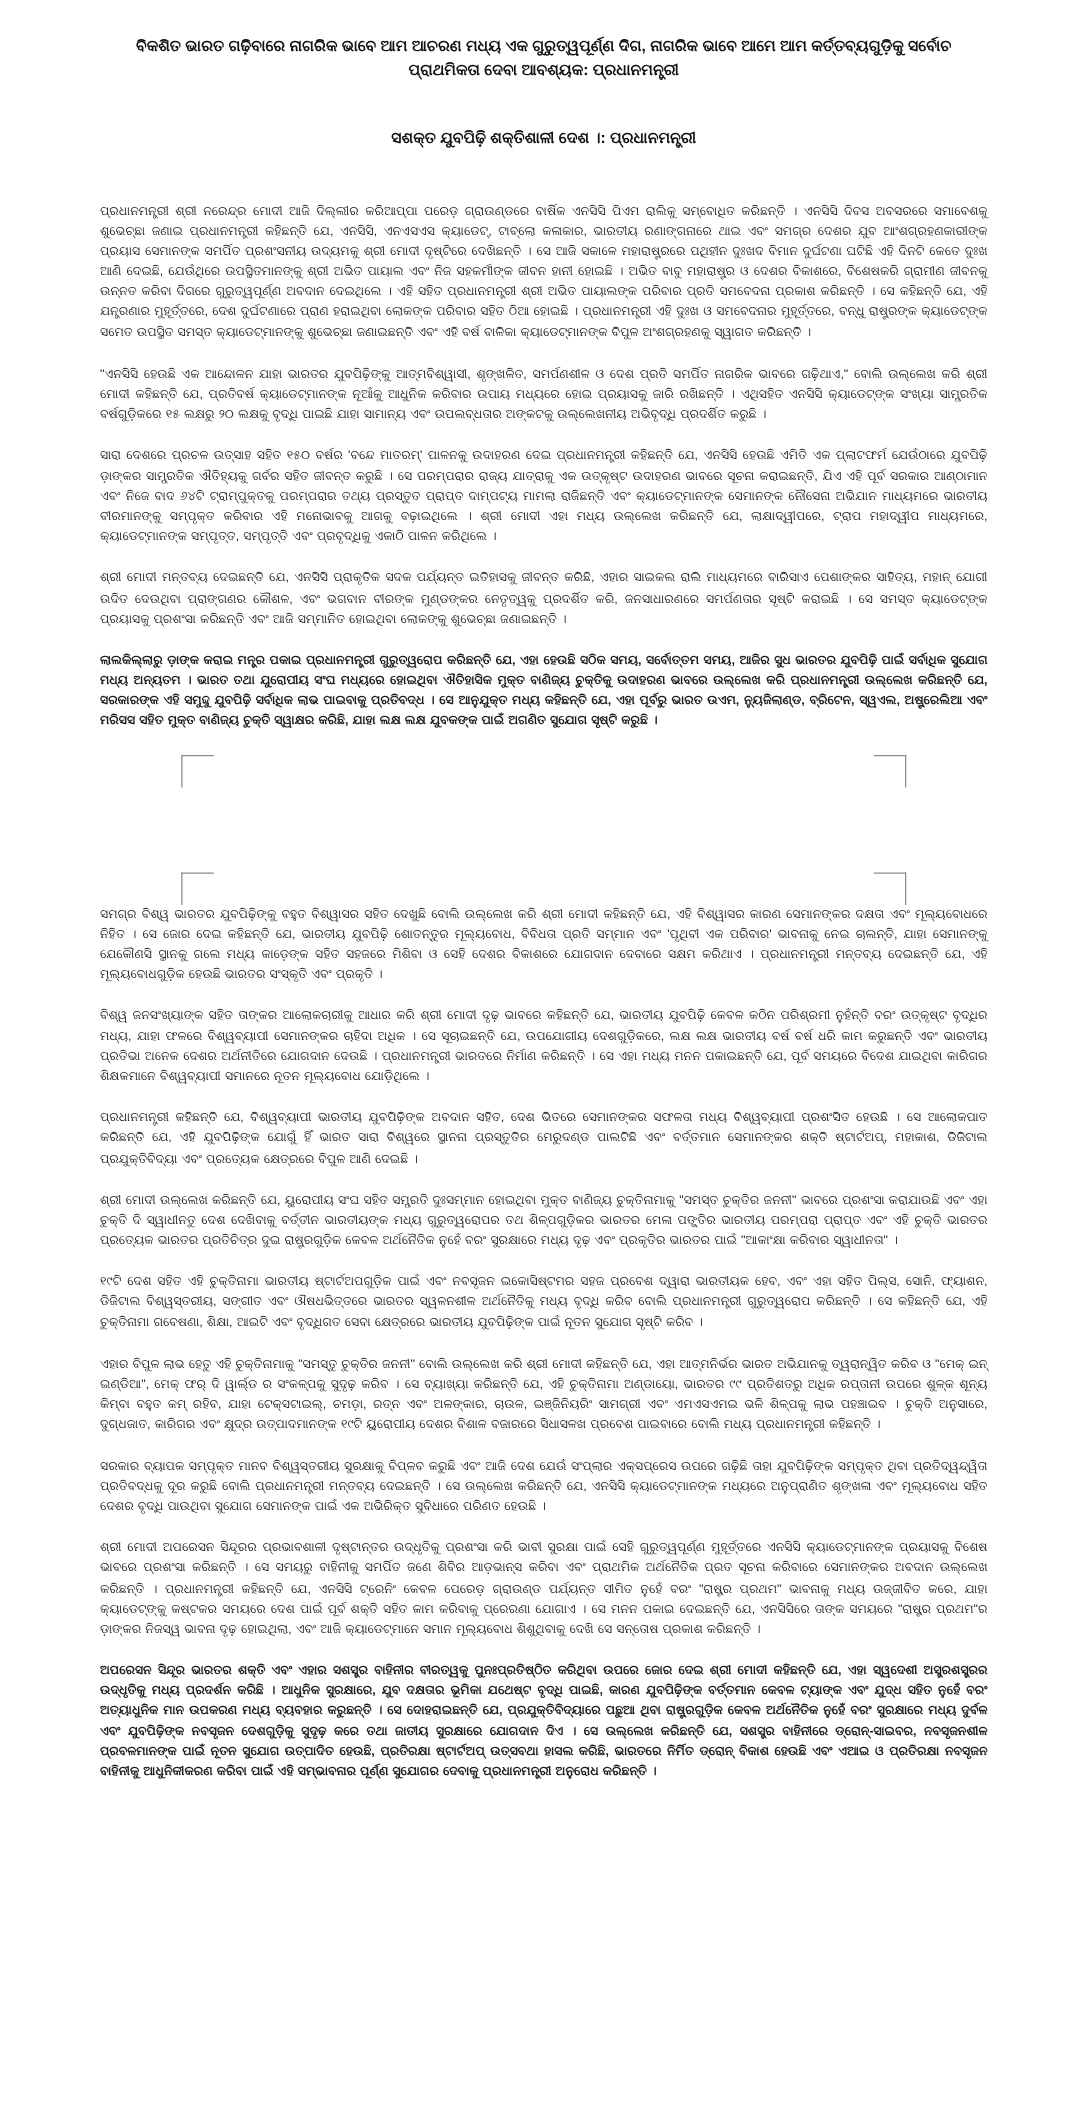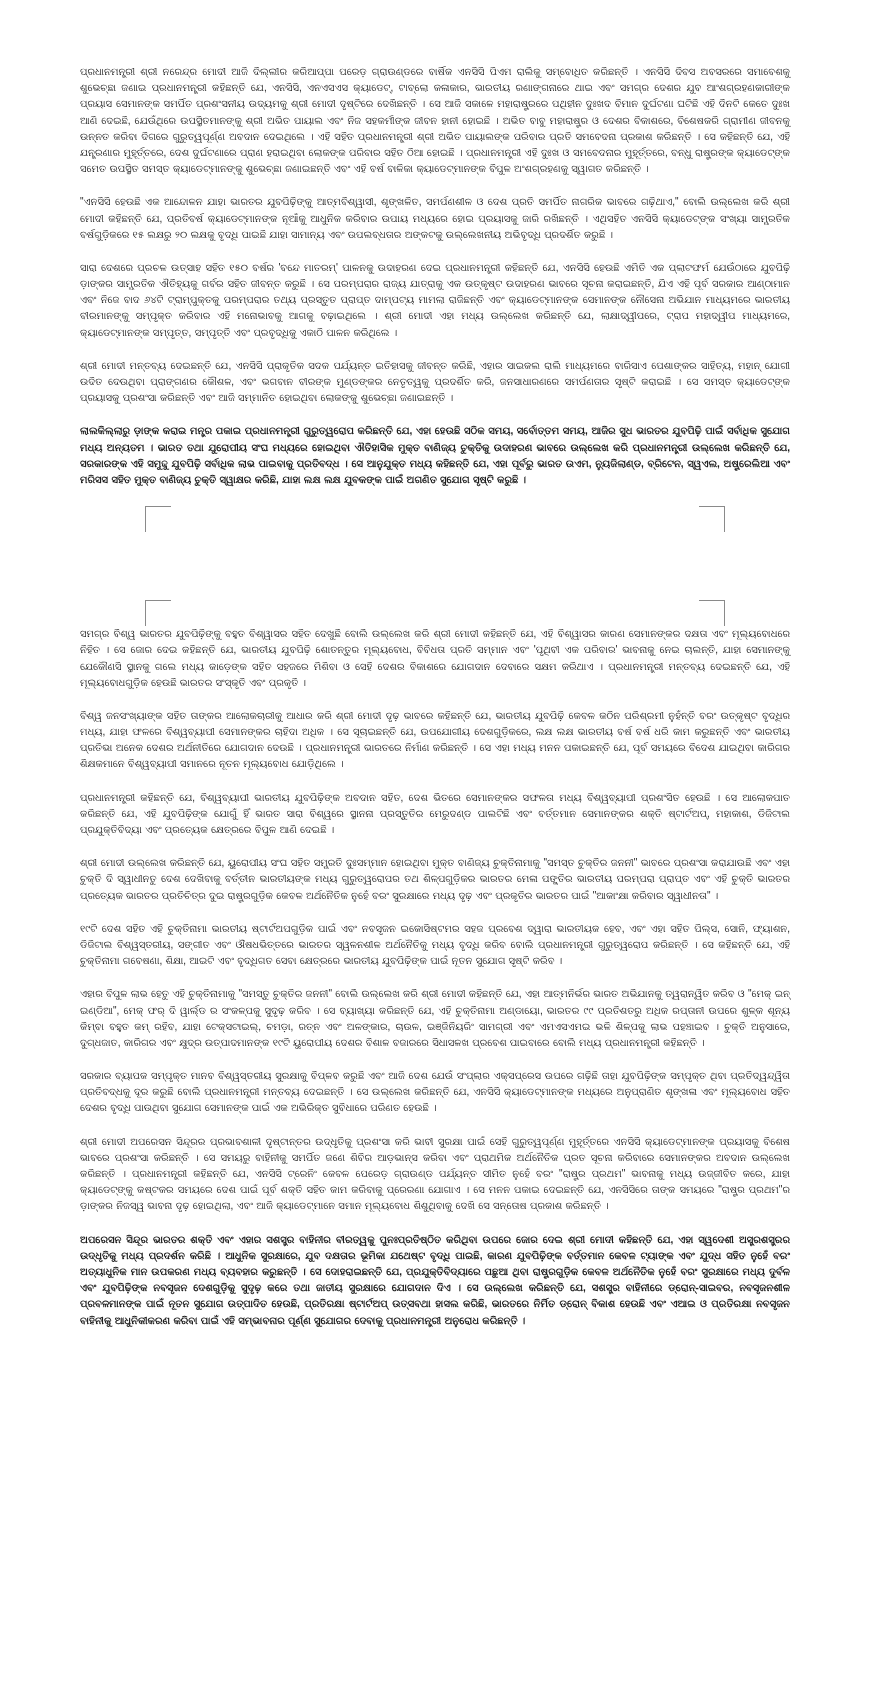--- a/index.html
+++ b/index.html
@@ -87,21 +87,23 @@
     margin-top: 0;
   }
 </style>
 </head>
 <body>
 
 <div class="page">
 
   <div class="wrap">
 
+    <div class="doc-header">ବିକଶିତ ଭାରତ ଗଢ଼ିବାରେ ନାଗରିକ ଭାବେ ଆମ ଆଚରଣ ମଧ୍ୟ ଏକ ଗୁରୁତ୍ୱପୂର୍ଣ୍ଣ ଦିଗ, ନାଗରିକ ଭାବେ ଆମେ ଆମ କର୍ତ୍ତବ୍ୟଗୁଡ଼ିକୁ ସର୍ବୋଚ ପ୍ରାଥମିକତା ଦେବା ଆବଶ୍ୟକ: ପ୍ରଧାନମନ୍ତ୍ରୀ</div>
 
+    <div class="doc-subheader">ସଶକ୍ତ ଯୁବପିଢ଼ି ଶକ୍ତିଶାଳୀ ଦେଶ ।: ପ୍ରଧାନମନ୍ତ୍ରୀ</div>
 
     <div class="body-block">
       <p class="para">ପ୍ରଧାନମନ୍ତ୍ରୀ ଶ୍ରୀ ନରେନ୍ଦ୍ର ମୋଦୀ ଆଜି ଦିଲ୍ଲୀର କରିଆପ୍ପା ପରେଡ଼ ଗ୍ରାଉଣ୍ଡରେ ବାର୍ଷିକ ଏନସିସି ପିଏମ ରାଲିକୁ ସମ୍ବୋଧିତ କରିଛନ୍ତି । ଏନସିସି ଦିବସ ଅବସରରେ ସମାବେଶକୁ ଶୁଭେଚ୍ଛା ଜଣାଇ ପ୍ରଧାନମନ୍ତ୍ରୀ କହିଛନ୍ତି ଯେ, ଏନସିସି, ଏନଏସଏସ କ୍ୟାଡେଟ୍, ଟାବ୍ଲୋ କଳାକାର, ଭାରତୀୟ ରଣାଙ୍ଗନାରେ ଥାଇ ଏବଂ ସମଗ୍ର ଦେଶର ଯୁବ ଆଂଶଗ୍ରହଣକାରୀଙ୍କ ପ୍ରୟାସ ସେମାନଙ୍କ ସମର୍ପିତ ପ୍ରଶଂସନୀୟ ଉଦ୍ୟମକୁ ଶ୍ରୀ ମୋଦୀ ଦୃଷ୍ଟିରେ ଦେଖିଛନ୍ତି । ସେ ଆଜି ସକାଳେ ମହାରାଷ୍ଟ୍ରରେ ପଥିହୀନ ଦୁଃଖଦ ବିମାନ ଦୁର୍ଘଟଣା ଘଟିଛି ଏହି ଦିନଟି କେତେ ଦୁଃଖ ଆଣି ଦେଇଛି, ଯେଉଁଥିରେ ଉପସ୍ଥିତମାନଙ୍କୁ ଶ୍ରୀ ଅଭିତ ପାୟାଲ ଏବଂ ନିଜ ସହକର୍ମୀଙ୍କ ଜୀବନ ହାନୀ ହୋଇଛି । ଅଭିତ ବାବୁ ମହାରାଷ୍ଟ୍ର ଓ ଦେଶର ବିକାଶରେ, ବିଶେଷକରି ଗ୍ରାମୀଣ ଜୀବନକୁ ଉନ୍ନତ କରିବା ଦିଗରେ ଗୁରୁତ୍ୱପୂର୍ଣ୍ଣ ଅବଦାନ ଦେଇଥିଲେ । ଏହି ସହିତ ପ୍ରଧାନମନ୍ତ୍ରୀ ଶ୍ରୀ ଅଭିତ ପାୟାଲଙ୍କ ପରିବାର ପ୍ରତି ସମବେଦନା ପ୍ରକାଶ କରିଛନ୍ତି । ସେ କହିଛନ୍ତି ଯେ, ଏହି ଯନ୍ତ୍ରଣାର ମୁହୂର୍ତ୍ତରେ, ଦେଶ ଦୁର୍ଘଟଣାରେ ପ୍ରାଣ ହରାଇଥିବା ଲୋକଙ୍କ ପରିବାର ସହିତ ଠିଆ ହୋଇଛି । ପ୍ରଧାନମନ୍ତ୍ରୀ ଏହି ଦୁଃଖ ଓ ସମବେଦନାର ମୁହୂର୍ତ୍ତରେ, ବନ୍ଧୁ ରାଷ୍ଟ୍ରଙ୍କ କ୍ୟାଡେଟ୍ଙ୍କ ସମେତ ଉପସ୍ଥିତ ସମସ୍ତ କ୍ୟାଡେଟ୍ମାନଙ୍କୁ ଶୁଭେଚ୍ଛା ଜଣାଇଛନ୍ତି ଏବଂ ଏହି ବର୍ଷ ବାଳିକା କ୍ୟାଡେଟ୍ମାନଙ୍କ ବିପୁଳ ଅଂଶଗ୍ରହଣକୁ ସ୍ୱାଗତ କରିଛନ୍ତି ।</p>
       <p class="para">"ଏନସିସି ହେଉଛି ଏକ ଆନ୍ଦୋଳନ ଯାହା ଭାରତର ଯୁବପିଢ଼ିଙ୍କୁ ଆତ୍ମବିଶ୍ୱାସୀ, ଶୃଙ୍ଖଳିତ, ସମର୍ପଣଶୀଳ ଓ ଦେଶ ପ୍ରତି ସମର୍ପିତ ନାଗରିକ ଭାବରେ ଗଢ଼ିଥାଏ," ବୋଲି ଉଲ୍ଲେଖ କରି ଶ୍ରୀ ମୋଦୀ କହିଛନ୍ତି ଯେ, ପ୍ରତିବର୍ଷ କ୍ୟାଡେଟ୍ମାନଙ୍କ ନୂଆଁକୁ ଆଧୁନିକ କରିବାର ଉପାୟ ମଧ୍ୟରେ ହୋଇ ପ୍ରୟାସକୁ ଜାରି ରଖିଛନ୍ତି । ଏଥିସହିତ ଏନସିସି କ୍ୟାଡେଟ୍ଙ୍କ ସଂଖ୍ୟା ସାମ୍ପ୍ରତିକ ବର୍ଷଗୁଡ଼ିକରେ ୧୫ ଲକ୍ଷରୁ ୨୦ ଲକ୍ଷକୁ ବୃଦ୍ଧି ପାଇଛି ଯାହା ସାମାନ୍ୟ ଏବଂ ଉପଲବ୍ଧତାର ଅଙ୍କଟକୁ ଉଲ୍ଲେଖନୀୟ ଅଭିବୃଦ୍ଧି ପ୍ରଦର୍ଶିତ କରୁଛି ।</p>
       <p class="para">ସାରା ଦେଶରେ ପ୍ରଚଳ ଉତ୍ସାହ ସହିତ ୧୫୦ ବର୍ଷର 'ବନ୍ଦେ ମାତରମ୍' ପାଳନକୁ ଉଦାହରଣ ଦେଇ ପ୍ରଧାନମନ୍ତ୍ରୀ କହିଛନ୍ତି ଯେ, ଏନସିସି ହେଉଛି ଏମିତି ଏକ ପ୍ଲାଟଫର୍ମ ଯେଉଁଠାରେ ଯୁବପିଢ଼ି ଡ଼ାଙ୍କର ସାମ୍ପ୍ରତିକ ଐତିହ୍ୟକୁ ଗର୍ବର ସହିତ ଜୀବନ୍ତ କରୁଛି । ସେ ପରମ୍ପରାର ରାଜ୍ୟ ଯାତ୍ରାକୁ ଏକ ଉତ୍କୃଷ୍ଟ ଉଦାହରଣ ଭାବରେ ସୂଚନା କରାଇଛନ୍ତି, ଯିଏ ଏହି ପୂର୍ବ ସରକାର ଆଣ୍ଠାମାନ ଏବଂ ନିଜେ ବାଦ ୬୪ଟି ଟ୍ରାମ୍ପୁକ୍ତକୁ ପରମ୍ପରାର ତଥ୍ୟ ପ୍ରସ୍ତୁତ ପ୍ରାପ୍ତ ଦାମ୍ପଟ୍ୟ ମାମଲା ରାଜିଛନ୍ତି ଏବଂ କ୍ୟାଡେଟ୍ମାନଙ୍କ ସେମାନଙ୍କ ନୌସେନା ଅଭିଯାନ ମାଧ୍ୟମରେ ଭାରତୀୟ ବୀରମାନଙ୍କୁ ସମ୍ପୃକ୍ତ କରିବାର ଏହି ମନୋଭାବକୁ ଆଗକୁ ବଢ଼ାଇଥିଲେ । ଶ୍ରୀ ମୋଦୀ ଏହା ମଧ୍ୟ ଉଲ୍ଲେଖ କରିଛନ୍ତି ଯେ, ଲାକ୍ଷାଦ୍ୱୀପରେ, ଟ୍ରାପ ମହାଦ୍ୱୀପ ମାଧ୍ୟମରେ, କ୍ୟାଡେଟ୍ମାନଙ୍କ ସମ୍ପୃତ୍ତ, ସମ୍ପୃତ୍ତି ଏବଂ ପ୍ରବୃଦ୍ଧିକୁ ଏକାଠି ପାଳନ କରିଥିଲେ ।</p>
       <p class="para">ଶ୍ରୀ ମୋଦୀ ମନ୍ତବ୍ୟ ଦେଇଛନ୍ତି ଯେ, ଏନସିସି ପ୍ରାକୃତିକ ସଦକ ପର୍ଯ୍ୟନ୍ତ ଇତିହାସକୁ ଜୀବନ୍ତ କରିଛି, ଏହାର ସାଇକଲ ରାଲି ମାଧ୍ୟମରେ ବାରିସାଏ ପେଶାଙ୍କର ସାହିତ୍ୟ, ମହାନ୍ ଯୋଗୀ ଉଦିତ ଦେଉଥିବା ପ୍ରାଙ୍ଗଣର କୌଶଳ, ଏବଂ ଭଗବାନ ବୀରଙ୍କ ମୁଣ୍ଡଙ୍କର ନେତୃତ୍ୱକୁ ପ୍ରଦର୍ଶିତ କରି, ଜନସାଧାରଣରେ ସମର୍ପଣତାର ସୃଷ୍ଟି କରାଇଛି । ସେ ସମସ୍ତ କ୍ୟାଡେଟ୍ଙ୍କ ପ୍ରୟାସକୁ ପ୍ରଶଂସା କରିଛନ୍ତି ଏବଂ ଆଜି ସମ୍ମାନିତ ହୋଇଥିବା ଲୋକଙ୍କୁ ଶୁଭେଚ୍ଛା ଜଣାଇଛନ୍ତି ।</p>
       <p class="para">ଲାଲକିଲ୍ଲାରୁ ଡ଼ାଙ୍କ କରାଇ ମନ୍ତ୍ର ପକାଇ ପ୍ରଧାନମନ୍ତ୍ରୀ ଗୁରୁତ୍ୱରୋପ କରିଛନ୍ତି ଯେ, ଏହା ହେଉଛି ସଠିକ ସମୟ, ସର୍ବୋତ୍ତମ ସମୟ, ଆଜିର ସୁଧ ଭାରତର ଯୁବପିଢ଼ି ପାଇଁ ସର୍ବାଧିକ ସୁଯୋଗ ମଧ୍ୟ ଅନ୍ୟତମ । ଭାରତ ତଥା ଯୁରୋପୀୟ ସଂଘ ମଧ୍ୟରେ ହୋଇଥିବା ଐତିହାସିକ ମୁକ୍ତ ବାଣିଜ୍ୟ ଚୁକ୍ତିକୁ ଉଦାହରଣ ଭାବରେ ଉଲ୍ଲେଖ କରି ପ୍ରଧାନମନ୍ତ୍ରୀ ଉଲ୍ଲେଖ କରିଛନ୍ତି ଯେ, ସରକାରଙ୍କ ଏହି ସମୁଦ୍ଦୁ ଯୁବପିଢ଼ି ସର୍ବାଧିକ ଲାଭ ପାଇବାକୁ ପ୍ରତିବଦ୍ଧ । ସେ ଆନୁଯୁକ୍ତ ମଧ୍ୟ କହିଛନ୍ତି ଯେ, ଏହା ପୂର୍ବରୁ ଭାରତ ଉଏମ, ନ୍ୟୁଜିଲାଣ୍ଡ, ବ୍ରିଟେନ, ସ୍ୱଏଲ, ଅଷ୍ଟ୍ରେଲିଆ ଏବଂ ମରିସସ ସହିତ ମୁକ୍ତ ବାଣିଜ୍ୟ ଚୁକ୍ତି ସ୍ୱାକ୍ଷର କରିଛି, ଯାହା ଲକ୍ଷ ଲକ୍ଷ ଯୁବକଙ୍କ ପାଇଁ ଅଗଣିତ ସୁଯୋଗ ସୃଷ୍ଟି କରୁଛି ।</p>
     </div>
   </div>
 

